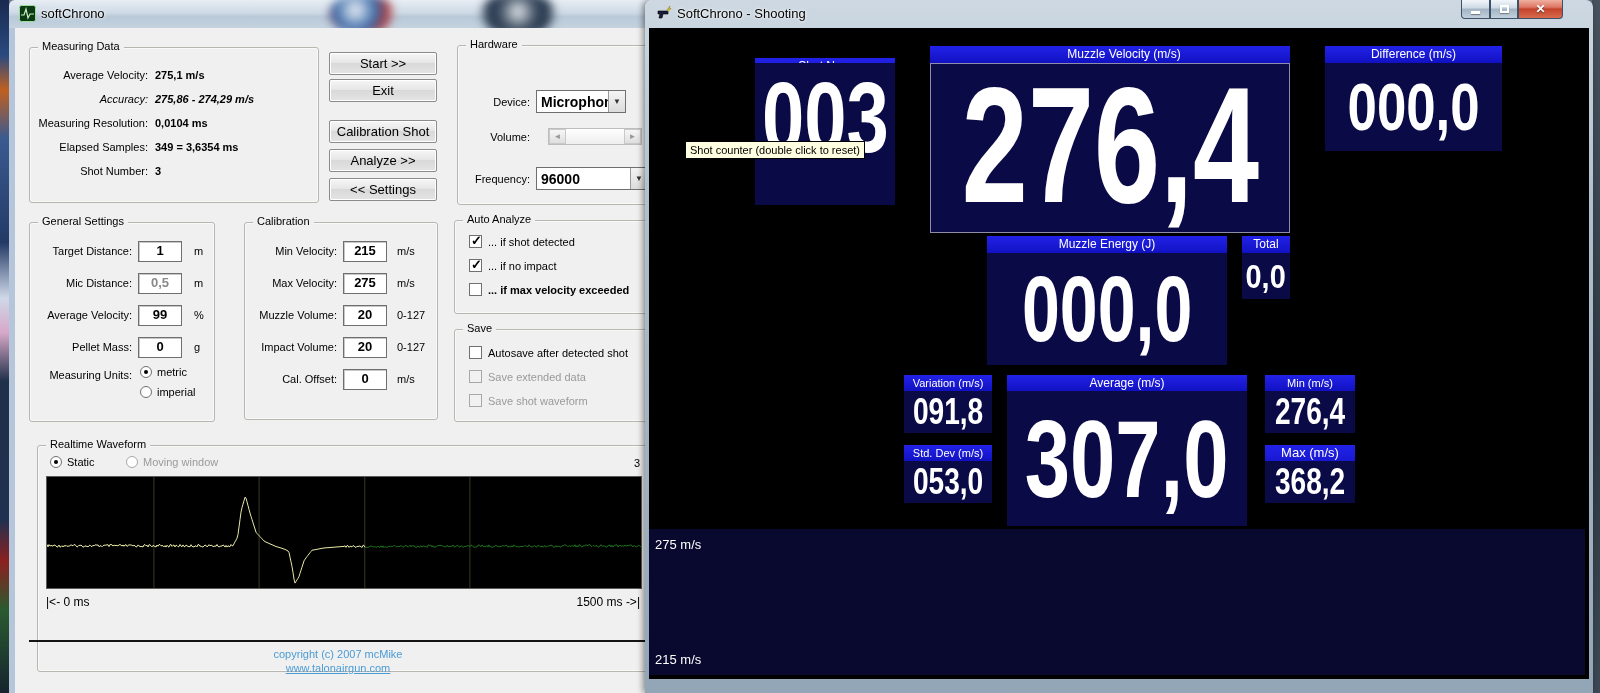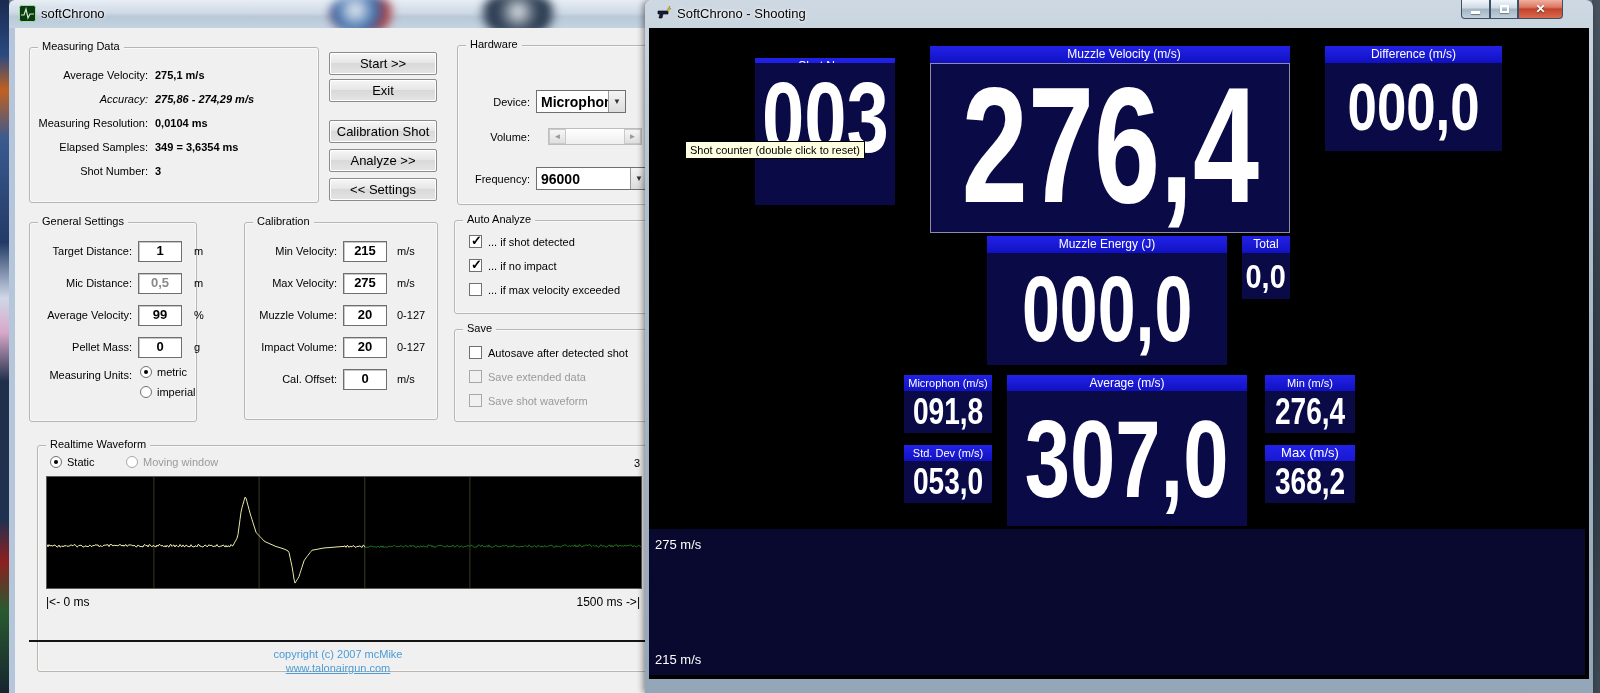--- a/index.html
+++ b/index.html
@@ -236,21 +236,21 @@
         <span class="hs-btn">►</span>
       </div>
       <span class="unit" style="left:194px; top:85px;">5</span>
       <span class="field-label" style="left:0; top:127px; width:72px;">Frequency:</span>
       <div class="combo" style="left:78px; top:121px; width:112px; height:23px;">
         <span class="combo-text">96000</span>
         <span class="combo-btn">▼</span>
       </div>
     </div>
 
-    <div class="grp" style="left:14px; top:194px; width:168px; height:200px;padding-left:48px;">
+    <div class="grp" style="left:14px; top:194px; width:186px; height:200px;padding-left:48px;">
       <span class="grp-label">General Settings</span>
       <span class="field-label" style="left:0; top:22px; width:102px;">Target Distance:</span>
       <div class="txt" style="left:108px; top:18px; width:44px; height:21px;">1</div>
       <span class="unit" style="left:164px; top:22px;">m</span>
       <span class="field-label" style="left:0; top:54px; width:102px;">Mic Distance:</span>
       <div class="txt disabled" style="left:108px; top:50px; width:44px; height:21px;">0,5</div>
       <span class="unit" style="left:164px; top:54px;">m</span>
       <span class="field-label" style="left:0; top:86px; width:102px;">Average Velocity:</span>
       <div class="txt" style="left:108px; top:82px; width:44px; height:21px;">99</div>
       <span class="unit" style="left:164px; top:86px;">%</span>
@@ -290,21 +290,21 @@
     <div class="grp" style="left:439px; top:192px; width:212px; height:94px;">
       <span class="grp-label">Auto Analyze</span>
       <div class="checkrow" style="left:14px; top:14px;">
         <span class="cb checked"></span>
         <span class="cb-label">... if shot detected</span>
       </div>
       <div class="checkrow" style="left:14px; top:38px;">
         <span class="cb checked"></span>
         <span class="cb-label">... if no impact</span>
       </div>
-      <div class="checkrow" style="left:14px; top:62px;">
+      <div class="checkrow" style="left:14px; top:62px;font-weight:bold;">
         <span class="cb"></span>
         <span class="cb-label">... if max velocity exceeded</span>
       </div>
     </div>
 
     <div class="grp" style="left:439px; top:301px; width:212px; height:93px;">
       <span class="grp-label">Save</span>
       <div class="checkrow" style="left:14px; top:16px;">
         <span class="cb"></span>
         <span class="cb-label">Autosave after detected shot</span>
@@ -393,21 +393,21 @@
     <div class="panel-header" style="left:338px; top:208px; width:240px; height:17px;">Muzzle Energy (J)</div>
     <div class="panel-value" style="left:338px; top:225px; width:240px; height:112px;">
       <span class="digits" style="font-size:92px; transform:scaleX(0.74);">000,0</span>
     </div>
 
     <div class="panel-header" style="left:593px; top:208px; width:48px; height:17px;">Total</div>
     <div class="panel-value" style="left:593px; top:225px; width:48px; height:46px;">
       <span class="digits" style="font-size:34px; transform:scaleX(0.85);">0,0</span>
     </div>
 
-    <div class="panel-header" style="left:255px; top:347px; width:88px; height:16px; font-size:11px; line-height:16px;">Microphon (m/s)</div>
+    <div class="panel-header" style="left:255px; top:347px; width:88px; height:16px; font-size:11px; line-height:16px;">Variation (m/s)</div>
     <div class="panel-value" style="left:255px; top:363px; width:88px; height:42px;">
       <span class="digits" style="font-size:36px; transform:scaleX(0.78);">091,8</span>
     </div>
 
     <div class="panel-header" style="left:358px; top:347px; width:240px; height:16px;">Average (m/s)</div>
     <div class="panel-value" style="left:358px; top:363px; width:240px; height:135px;">
       <span class="digits" style="font-size:110px; transform:scaleX(0.74);">307,0</span>
     </div>
 
     <div class="panel-header" style="left:616px; top:347px; width:90px; height:16px; font-size:11px; line-height:16px;">Min (m/s)</div>

